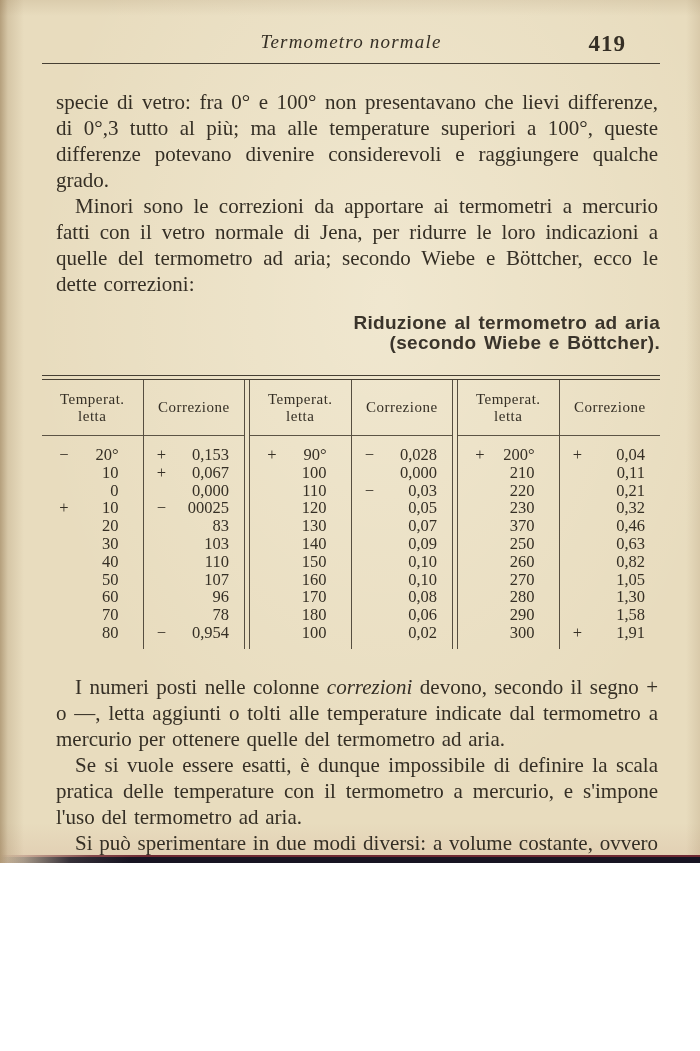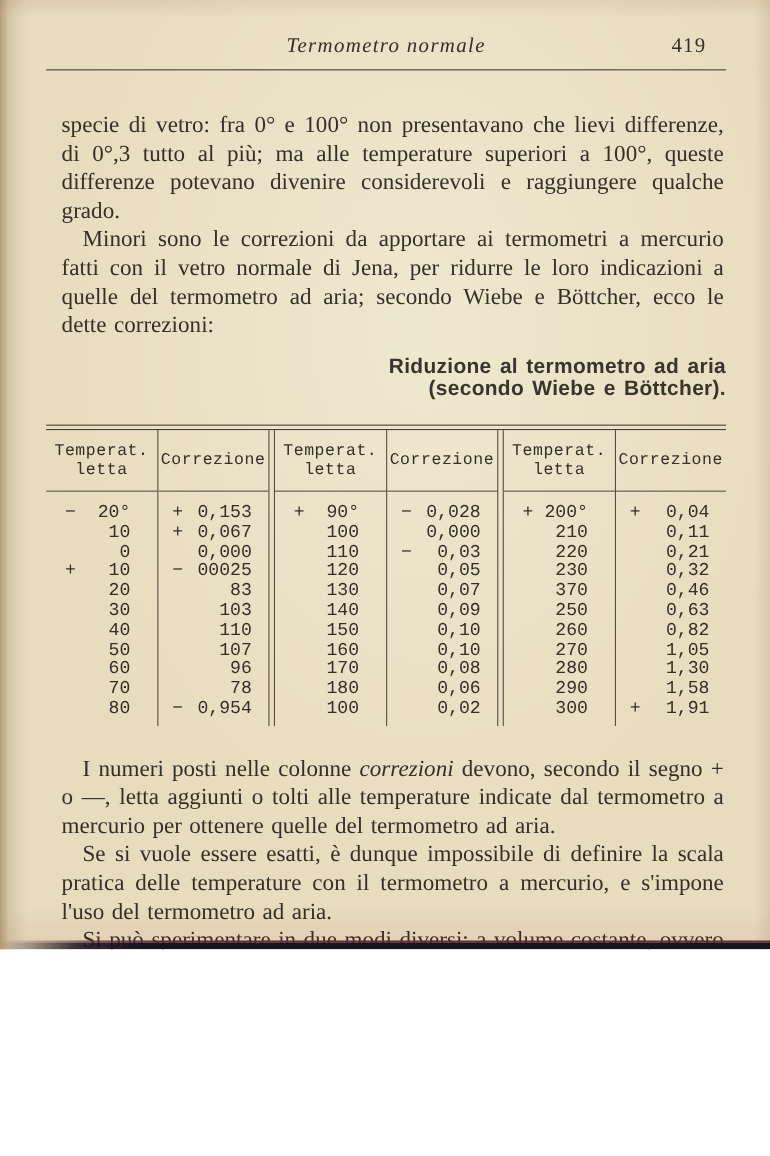--- a/index.html
+++ b/index.html
@@ -16,38 +16,38 @@
       linear-gradient(to bottom, rgba(140,110,70,0.14) 0px, rgba(0,0,0,0) 16px),
       linear-gradient(to top, rgba(190,140,120,0.18) 0px, rgba(0,0,0,0) 40px),
       #e8dcbe;
   }
   .content{padding:0 40px 0 42px;}
   .header{position:relative;height:27px;margin-top:31px;}
   .running-title{
     position:absolute;left:50%;transform:translateX(-50%);
     font-style:italic;font-size:19px;letter-spacing:1.2px;white-space:nowrap;
   }
-  .page-number{position:absolute;right:18px;top:0;font-size:19px;letter-spacing:1px;}
+  .page-number{position:absolute;right:34px;top:0;font-size:23px;letter-spacing:1px;font-weight:bold;}
   .header-rule{border-top:1.6px solid #463f33;margin-top:5px;}
   .body-text{
     margin:0 2px 0 14px;
     font-size:21px;line-height:26px;
     text-align:justify;
     word-spacing:1.5px;
   }
-  .first{margin-top:36px;}
+  .first{margin-top:25px;}
   .indent{text-indent:19px;}
   .table-title{
     margin-top:16px;
     text-align:right;
     font-family:"Liberation Sans","DejaVu Sans",sans-serif;
     font-weight:bold;font-size:19px;line-height:19.5px;
     color:#3a342b;letter-spacing:0.3px;word-spacing:2px;
   }
-  .ttable{margin-top:23px;font-family:Liberation Mono, monospace;}
+  .ttable{margin-top:23px;}
   .top-rule{height:3px;border-top:1.4px solid #463f33;border-bottom:1.4px solid #463f33;}
   .groups{display:flex;}
   .group{flex:1;display:flex;min-width:0;}
   .col{flex:1;display:flex;flex-direction:column;min-width:0;}
   .col-t{border-right:1.2px solid #564e40;}
   .vdouble{width:4px;border-left:1.2px solid #564e40;border-right:1.2px solid #564e40;}
   .th{
     height:55px;
     display:flex;flex-direction:column;justify-content:center;
     text-align:center;font-size:15px;line-height:17px;

